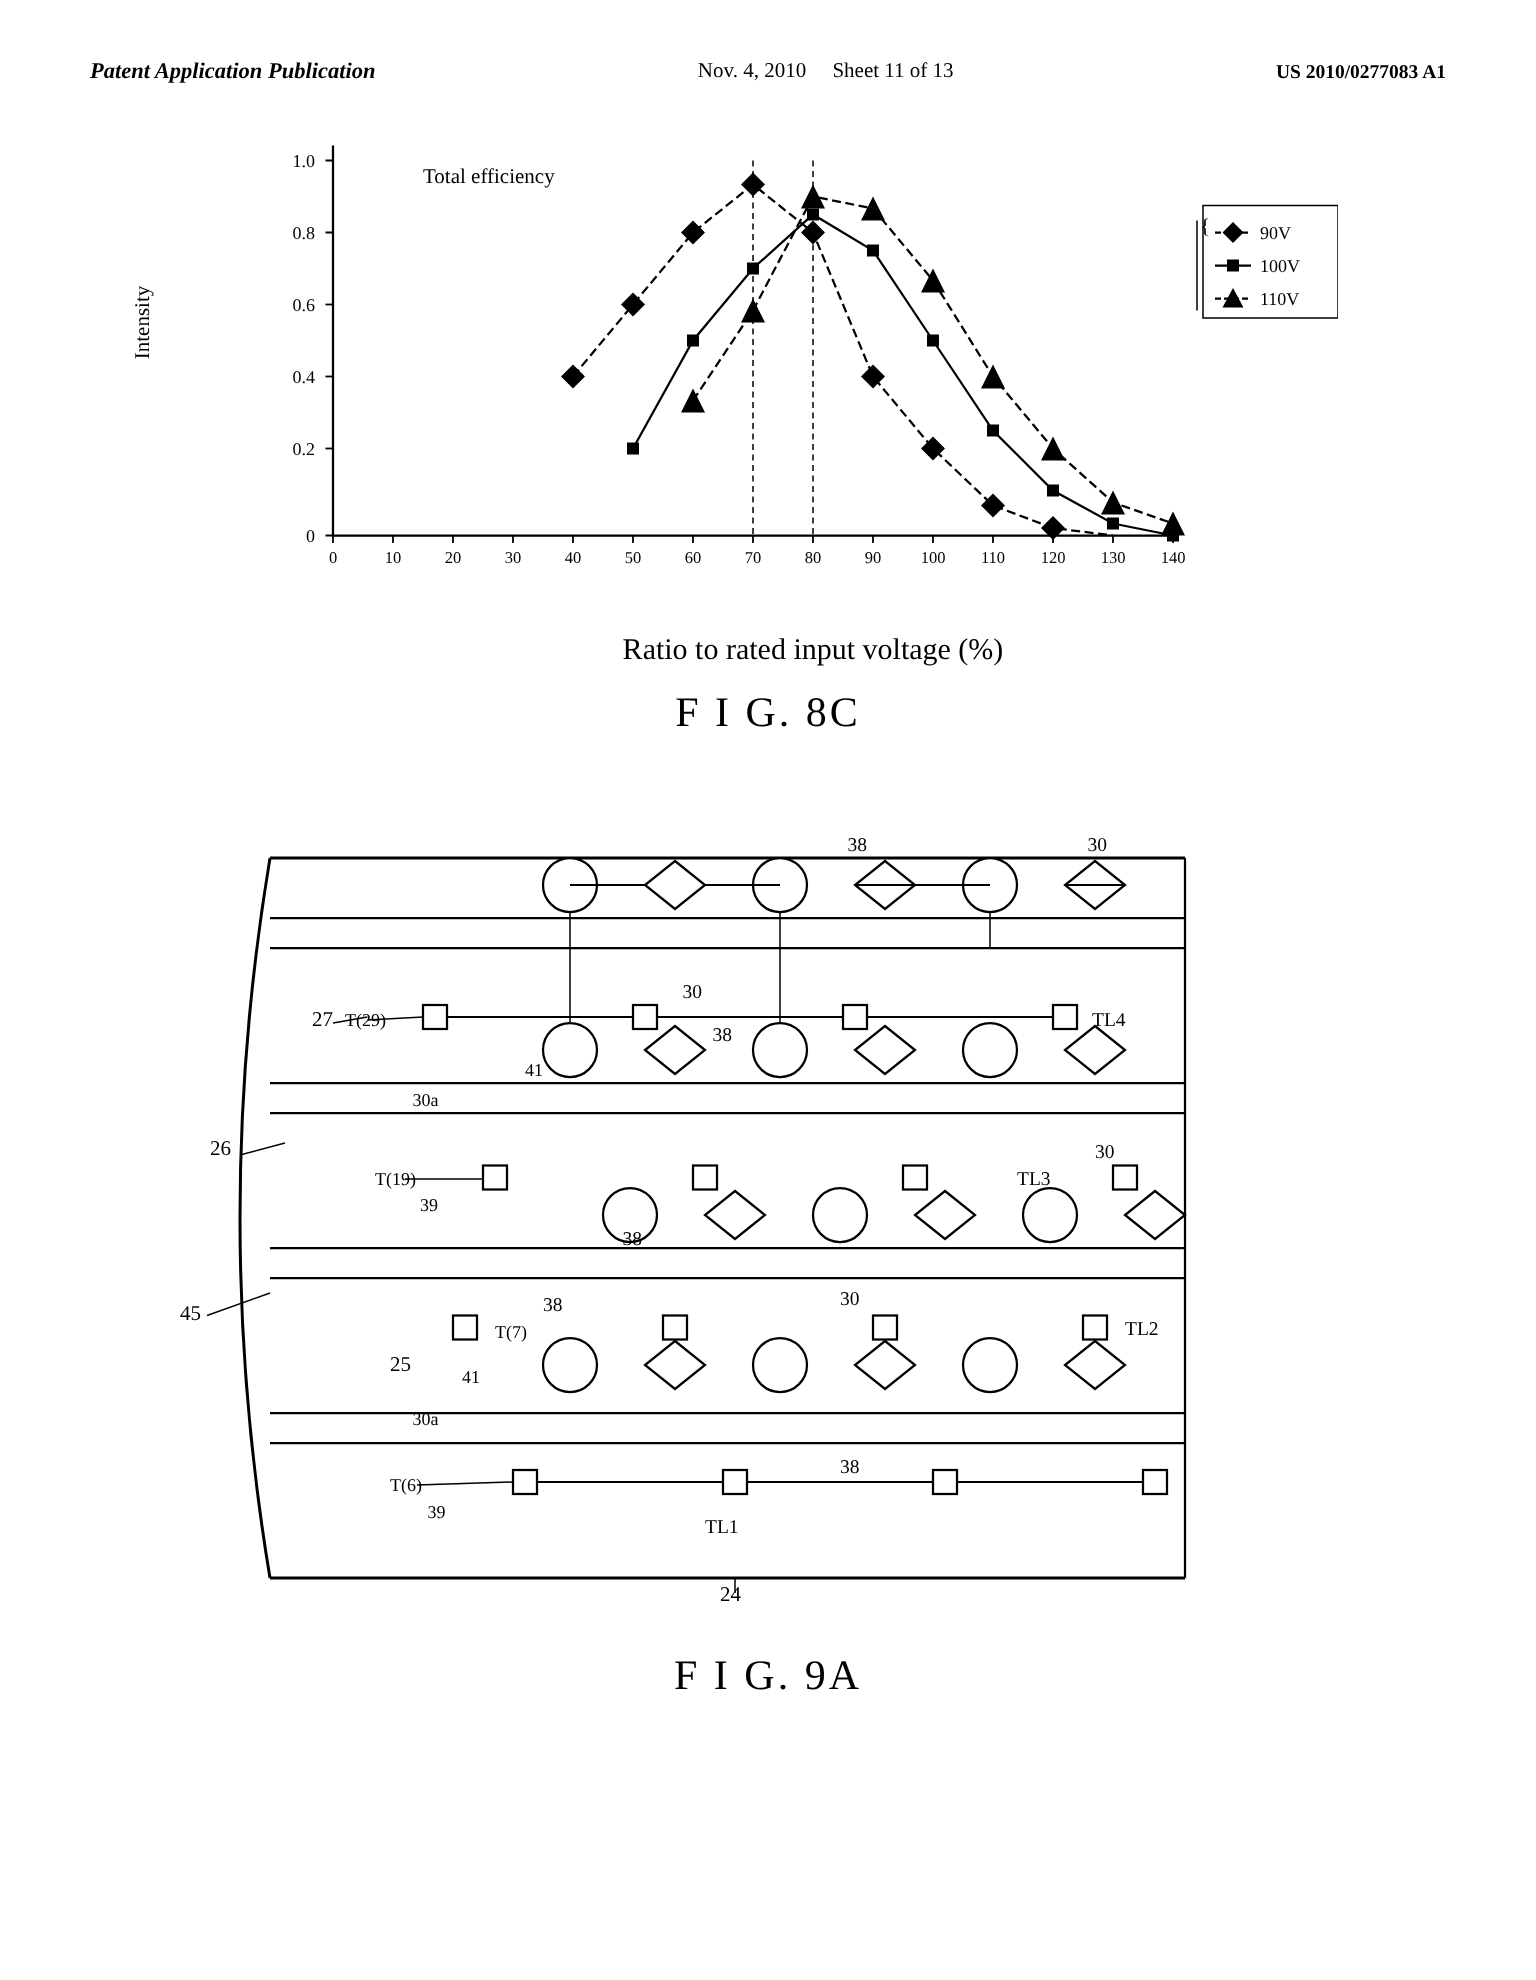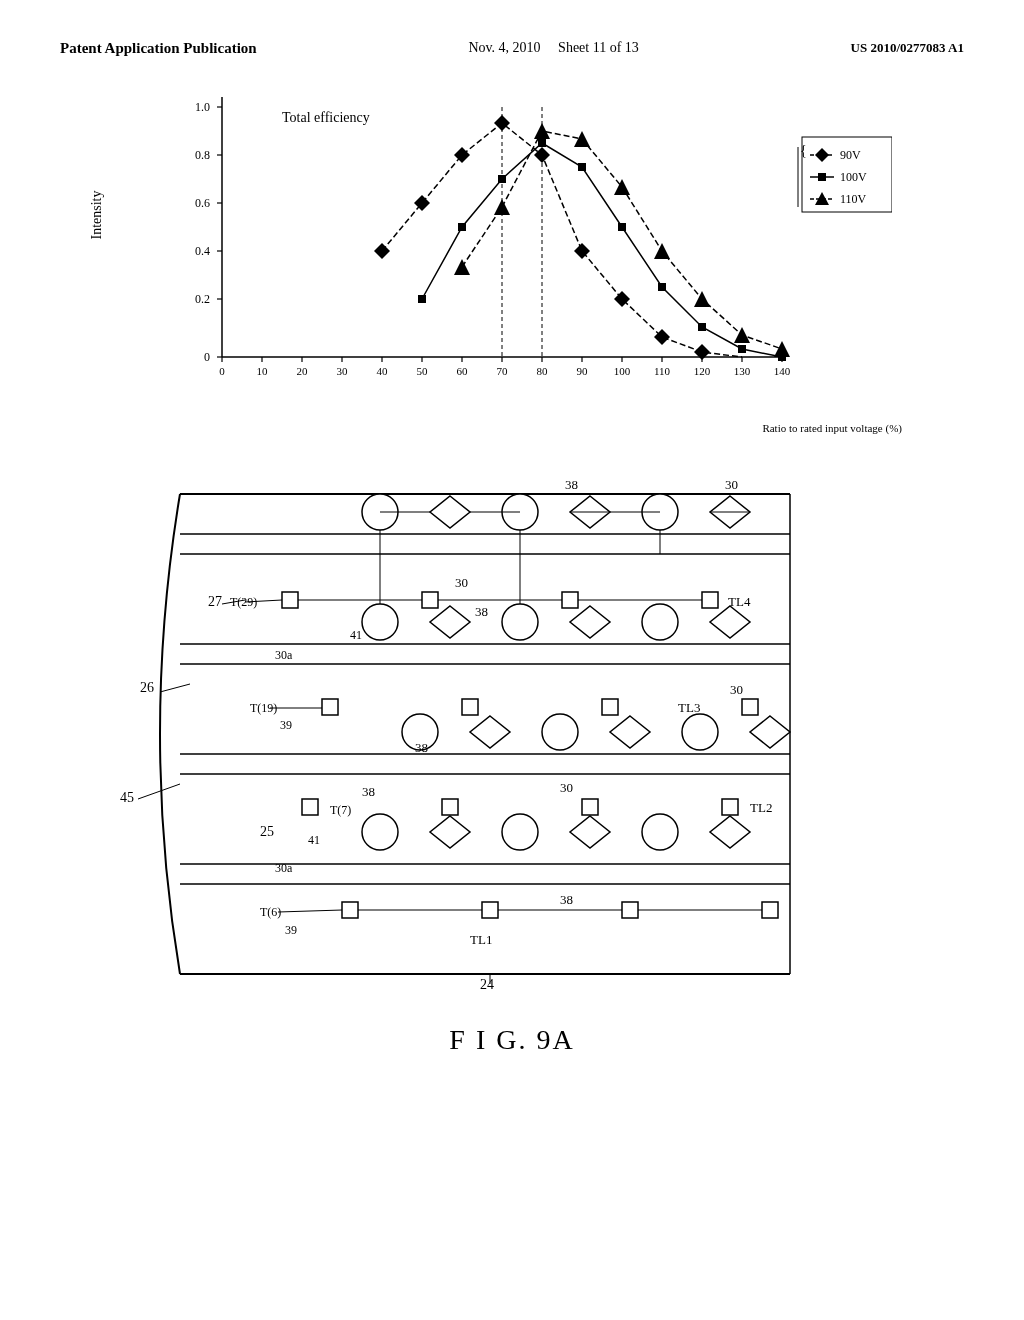--- a/index.html
+++ b/index.html
@@ -24,20 +24,21 @@
     .header {
       display: flex;
       justify-content: space-between;
       align-items: flex-start;
       margin-bottom: 30px;
       border-bottom: none;
     }
     .header-left {
       font-size: 15px;
       font-weight: bold;
+      font-style: italic;
     }
     .header-center {
       font-size: 14px;
       text-align: center;
     }
     .header-right {
       font-size: 13px;
       font-weight: bold;
     }
 
@@ -51,22 +52,22 @@
     .y-axis-label {
       position: absolute;
       left: -50px;
       top: 120px;
       font-size: 14px;
       transform: rotate(-90deg);
       white-space: nowrap;
     }
 
     .x-axis-label {
-      text-align: right;
-      font-size: 11px;
+      text-align: center;
+      font-size: 20px;
       margin-top: 5px;
       margin-left: 60px;
     }
 
     .figure-label {
       text-align: center;
       font-size: 28px;
       font-weight: normal;
       margin: 15px 0 30px;
       letter-spacing: 2px;
@@ -232,20 +233,21 @@
         <polygon points="660,105 667,118 653,118" fill="black"></polygon>
         <text x="678" y="116" font-size="12">110V</text>
 
         <text x="638" y="68" font-size="14">{</text>
         <line x1="636" y1="60" x2="636" y2="120" stroke="black" stroke-width="1"></line>
       </svg>
     </div>
     <div class="x-axis-label">Ratio to rated input voltage (%)</div>
   </div>
 
+  <div class="figure-label">F I G. 8C</div>
 
   <div class="diagram-section">
     <svg width="820" height="570">
 
       <path d="M 120,50 Q 80,290 120,530" fill="none" stroke="black" stroke-width="2"></path>
 
       <line x1="120" y1="50" x2="730" y2="50" stroke="black" stroke-width="2"></line>
 
       <line x1="120" y1="530" x2="730" y2="530" stroke="black" stroke-width="2"></line>
 

